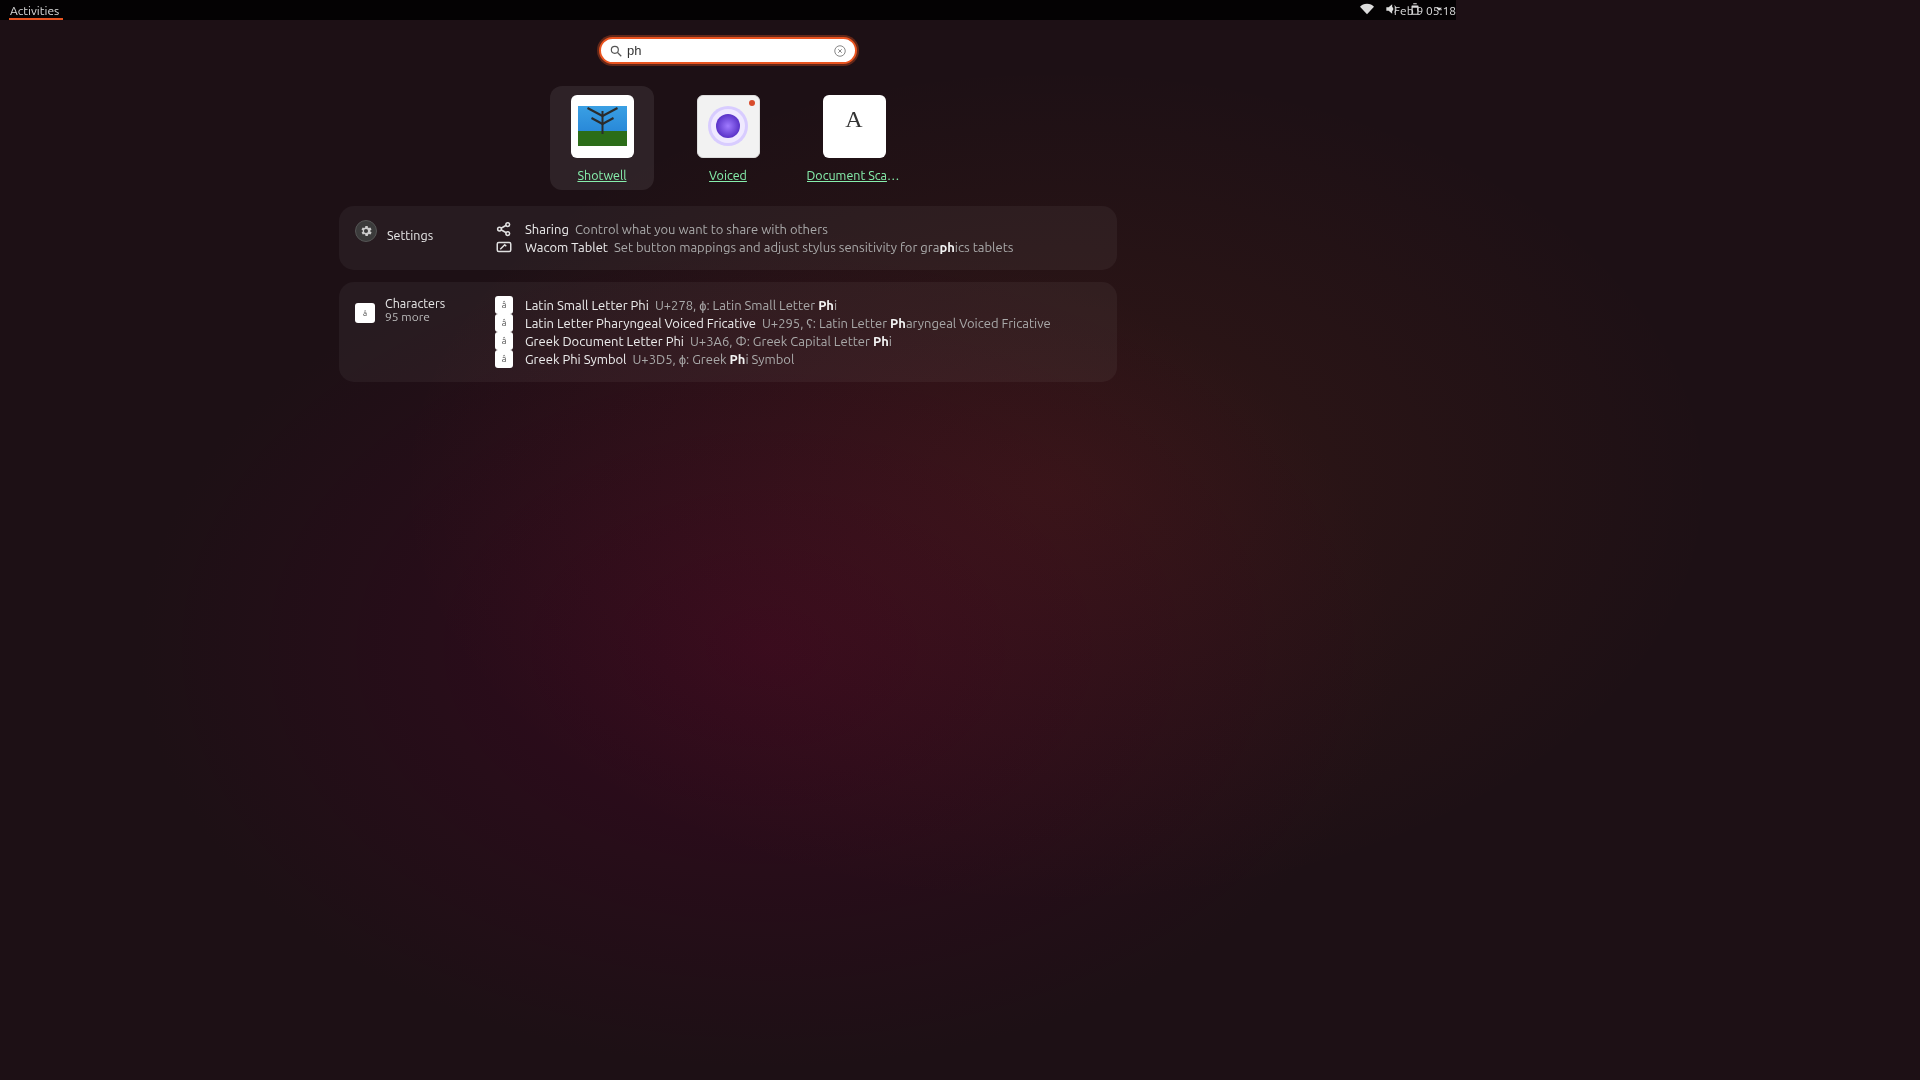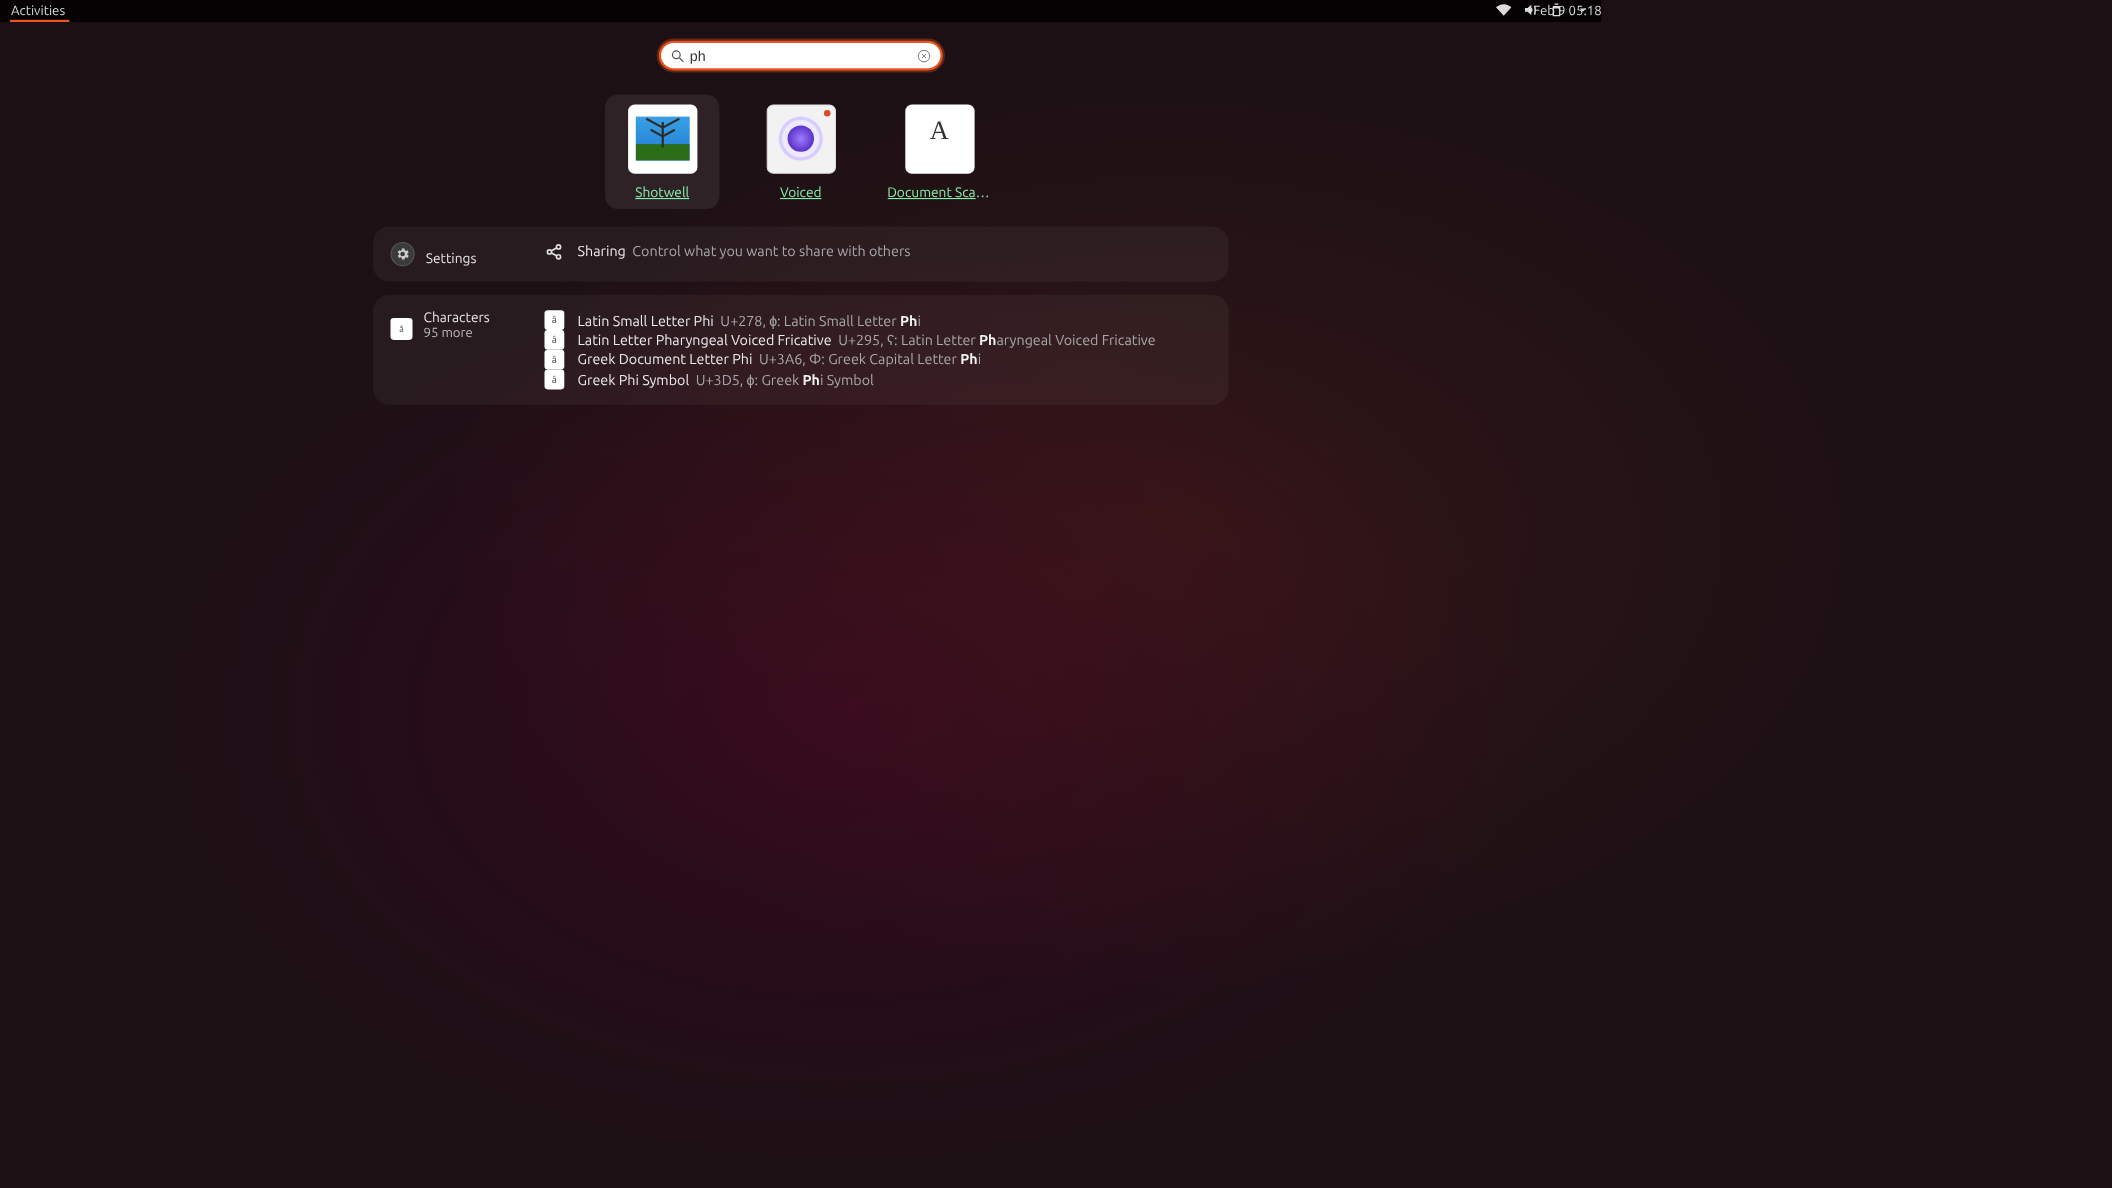--- a/index.html
+++ b/index.html
@@ -276,20 +276,32 @@
               <line x1="8" y1="13" x2="15" y2="17"></line>
           </svg>
         </span>
         <span class="rtext">
           <span>Sharing</span>
           <span class="sec">&nbsp;<span>Control what you want to share with others</span><b></b><span></span></span>
         </span>
       </div>
 
 
+      <div class="result-row">
+        <span class="result-icon">
+          <svg width="18" height="18" viewBox="0 0 24 24" fill="none" stroke="#e0e0e0" stroke-width="2">
+            <rect x="3" y="6" width="18" height="12" rx="2"></rect>
+            <path d="M7 15l6-6 2 2"></path>
+          </svg>
+        </span>
+        <span class="rtext">
+          <span>Wacom Tablet</span>
+          <span class="sec">&nbsp;<span>Set button mappings and adjust stylus sensitivity for gra</span><b>ph</b><span>ics tablets</span></span>
+        </span>
+      </div>
     </div>
   </div>
 
   <div class="card">
     <div class="card-left">
       <div class="provider">
         <span class="charprov">â</span>
         <span style="display:flex;flex-direction:column;">
           <span>Characters</span>
           <span style="color:#bdbdbd;font-size:12px;">95 more</span>

